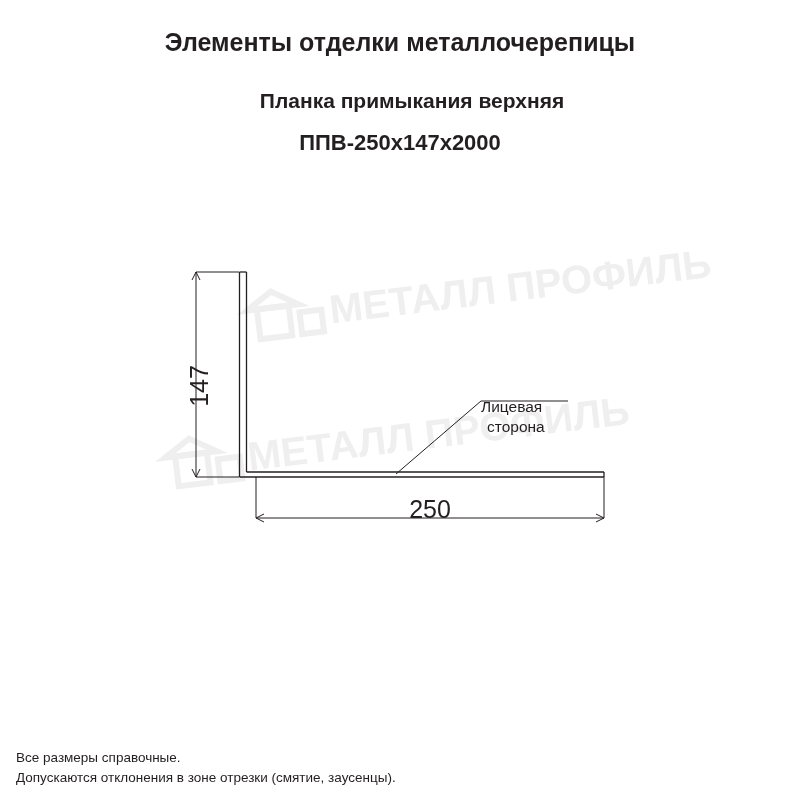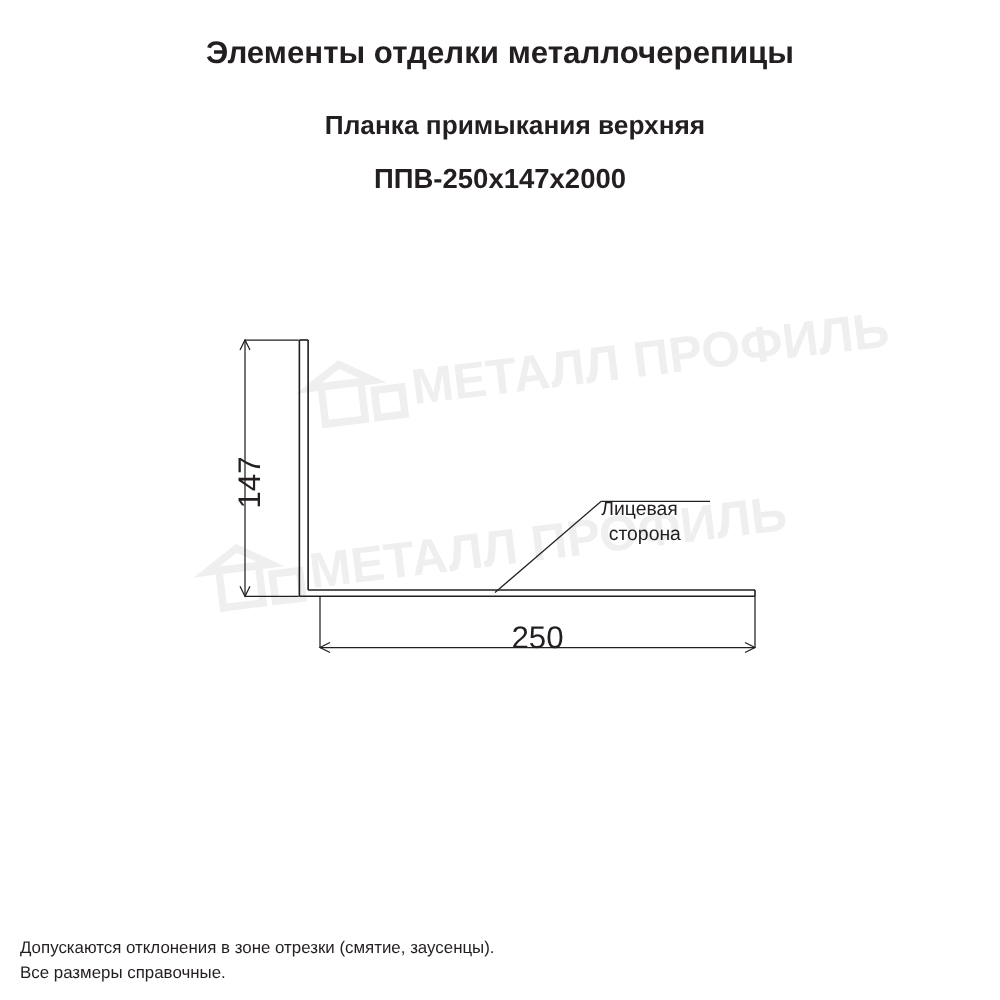--- a/index.html
+++ b/index.html
@@ -155,17 +155,17 @@
         <path d="M396 274 L481 201"></path>
         <path d="M481 201 L568 201"></path>
       </g>
       <text class="note-label" x="481" y="212">Лицевая</text>
       <text class="note-label" x="487" y="232">сторона</text>
 
     </svg>
   </div>
 
   <div class="footer">
+    <div>Все размеры справочные.</div>
     <div>Допускаются отклонения в зоне отрезки (смятие, заусенцы).</div>
-    <div>Все размеры справочные.</div>
   </div>
 
 </div>
 
 </body></html>

